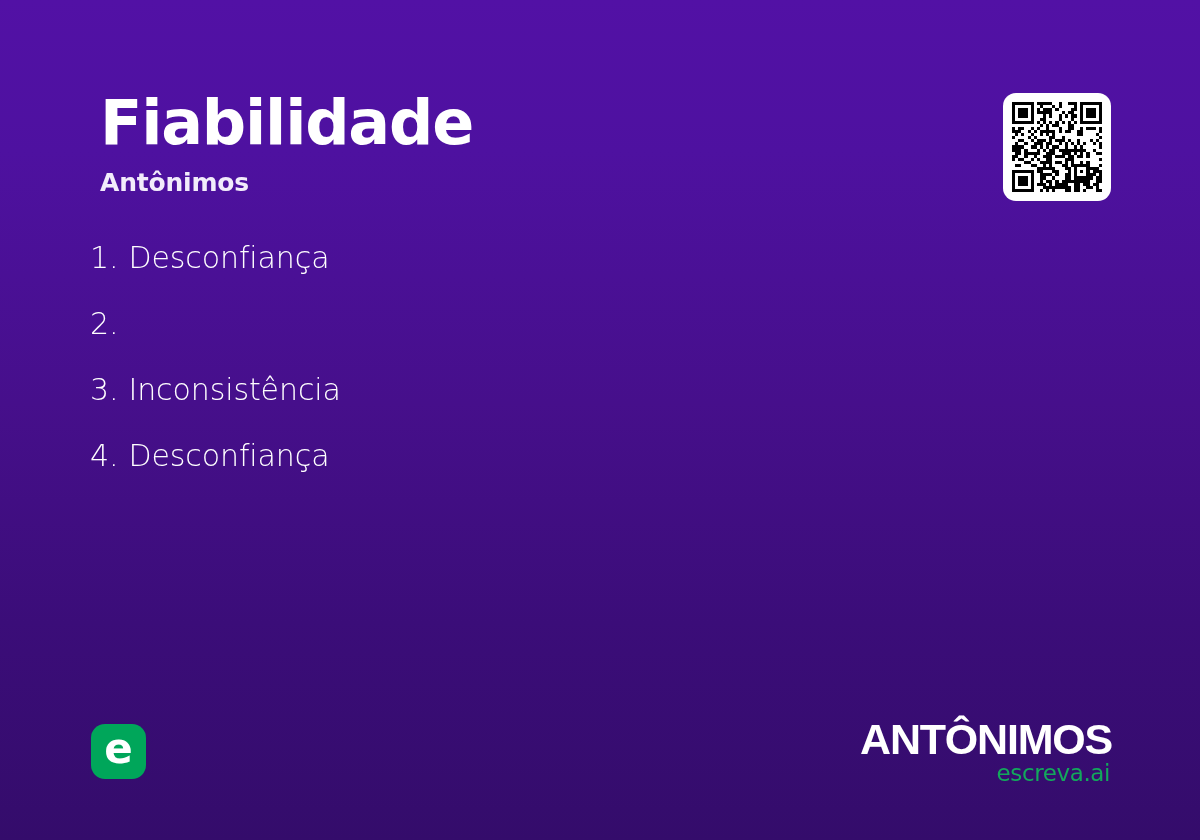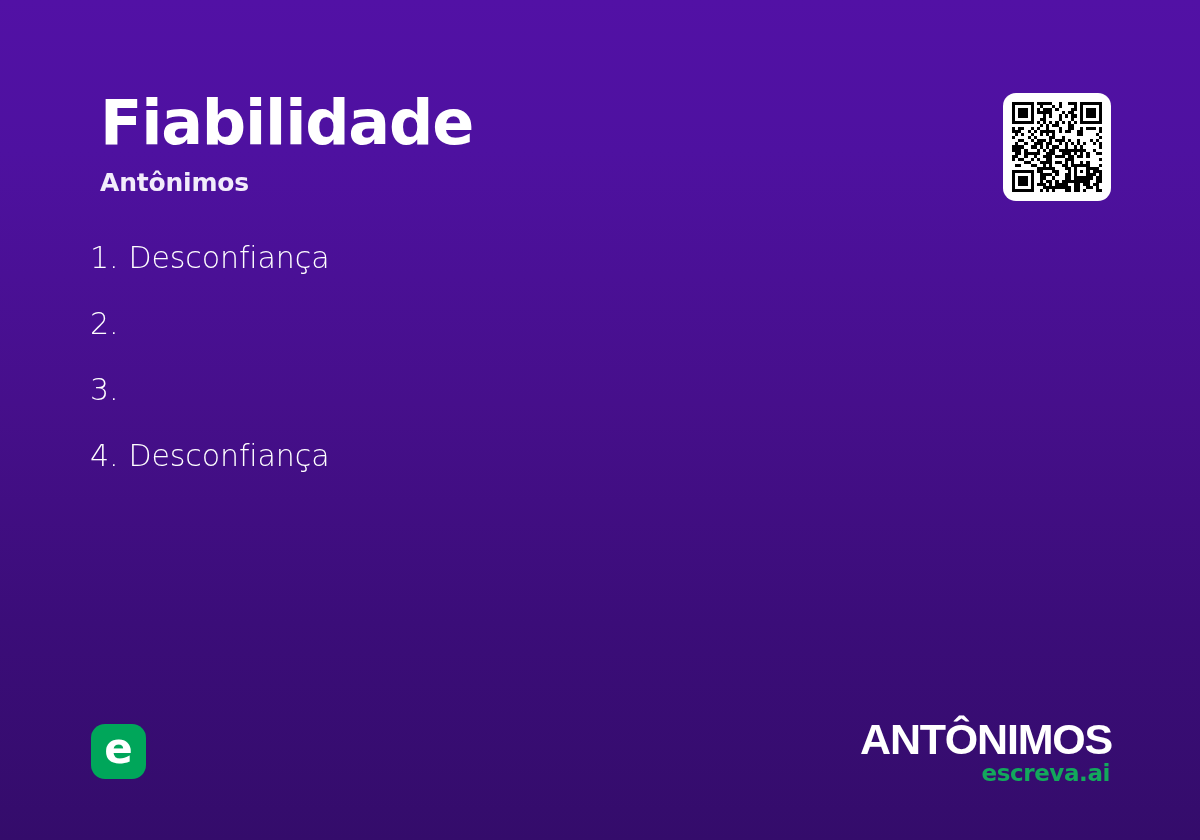--- a/index.html
+++ b/index.html
@@ -141,21 +141,21 @@
     font-size:43px;
     font-weight:700;
     line-height:0.98;
     letter-spacing:-1.2px;
     color:#ffffff;
   }
 
   .wordmark-sub {
     font-family:"DejaVu Sans", sans-serif;
     font-size:23px;
-    font-weight:700;
+    font-weight:400;
     line-height:1;
     letter-spacing:-0.4px;
     color:#13a85c;
     margin-top:2px;
     margin-right:2px;
   }
 </style>
 </head>
 <body>
 
@@ -175,20 +175,21 @@
   <ul class="list" id="antonym-list">
       <li class="list-item">
         <span class="item-index">1.</span>
         <span class="item-word">Desconfiança</span>
       </li>
       <li class="list-item">
         <span class="item-index">2.</span>
       </li>
       <li class="list-item">
         <span class="item-index">3.</span>
+        <span class="item-word">Inconsistência</span>
       </li>
       <li class="list-item">
         <span class="item-index">4.</span>
         <span class="item-word">Desconfiança</span>
       </li>
     </ul>
 
   <div class="brand-badge">
     <span class="brand-badge-letter">e</span>
   </div>

